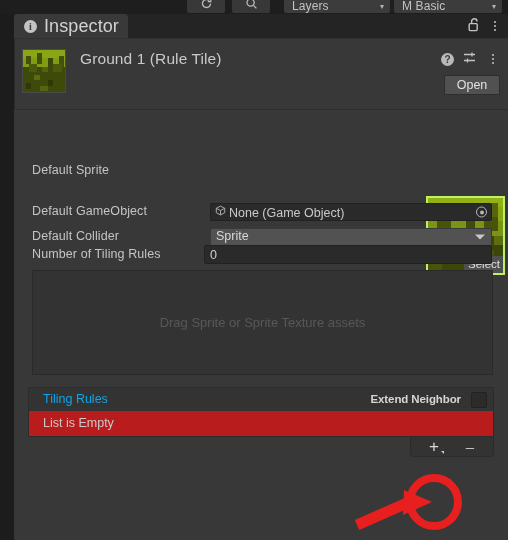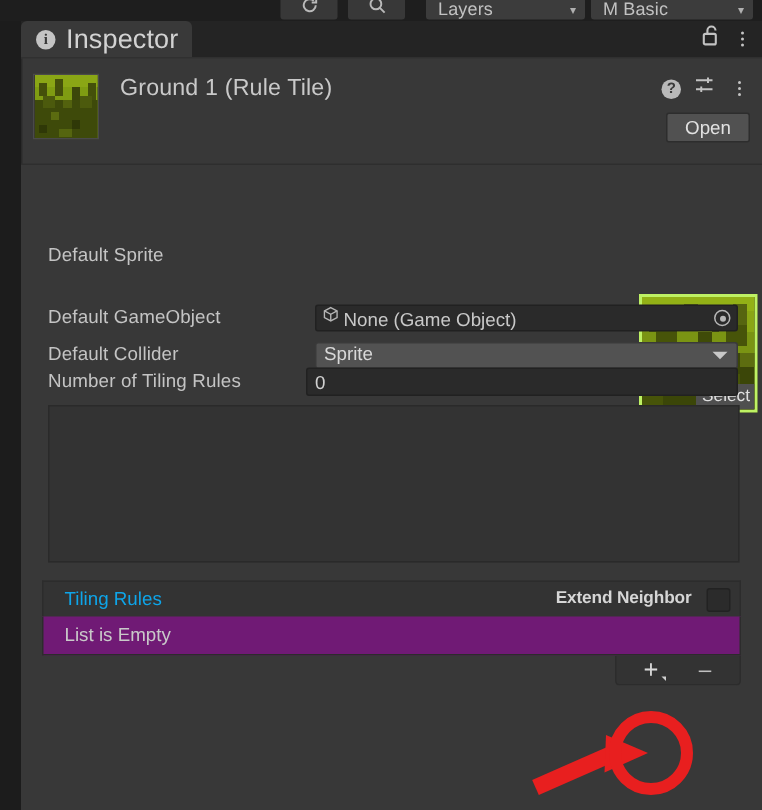--- a/index.html
+++ b/index.html
@@ -409,21 +409,21 @@
     width: 16px; height: 16px;
     background: #2b2b2b;
     border: 1px solid #222;
     border-radius: 2px;
     box-sizing: border-box;
   }
   .list-body {
     position: absolute;
     left: 14px; top: 301px;
     width: 466px; height: 26px;
-    background: #701a75;
+    background: #b91c1c;
     border: 1px solid #2c2c2c;
     border-top: none;
     box-sizing: border-box;
   }
   .list-empty {
     position: absolute;
     left: 14px; top: 5px;
     color: #c9c9c9;
     font-size: 12.5px;
   }
@@ -627,20 +627,21 @@
       </div>
 
       <div class="num-row">
         <span class="lbl flabel">Number of Tiling Rules</span>
         <div class="num-field">
           <span class="txt">0</span>
         </div>
       </div>
 
       <div class="dragarea">
+        <span class="dl">Drag Sprite or Sprite Texture assets</span>
       </div>
 
       <div class="tiling-head">
         <span class="th-title">Tiling Rules</span>
         <span class="extend-lbl">Extend Neighbor</span>
         <span class="extend-box"></span>
       </div>
 
       <div class="list-body">
         <span class="list-empty">List is Empty</span>

